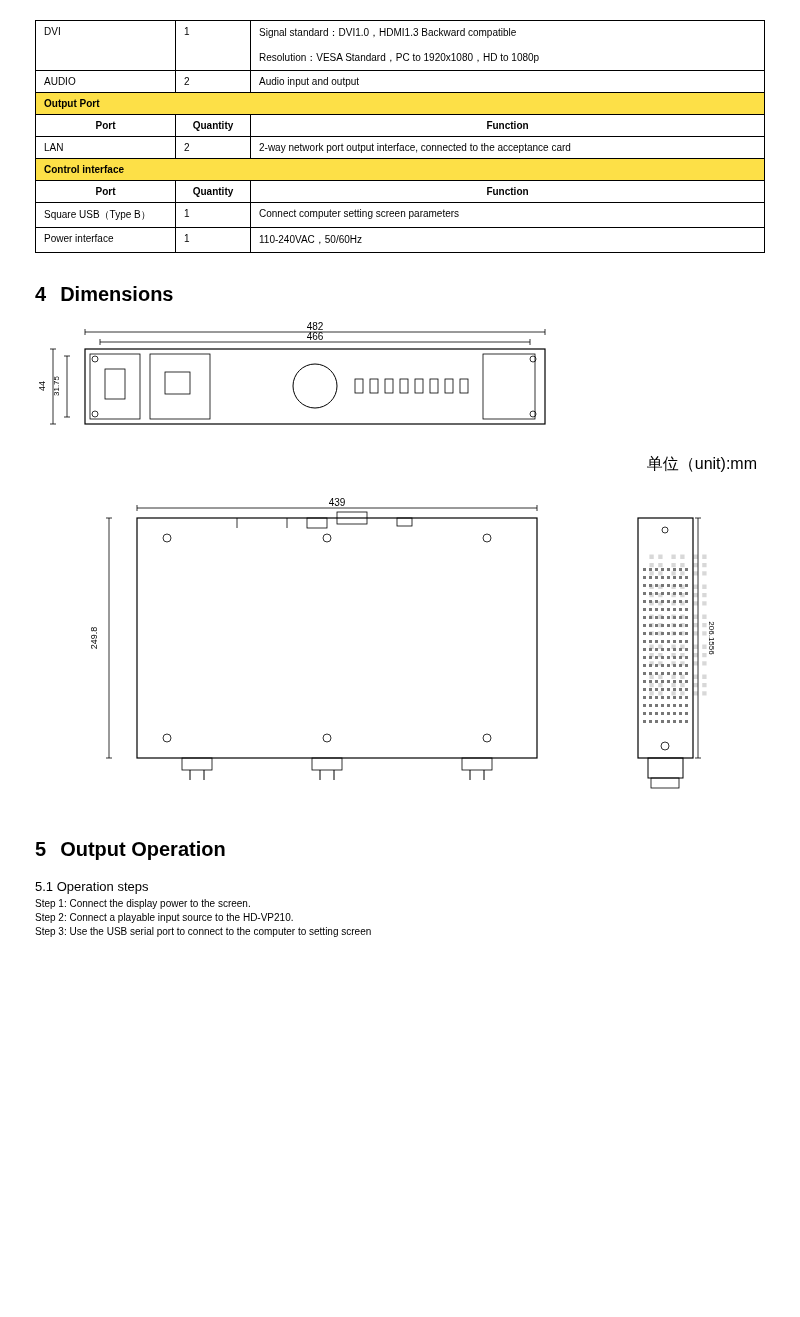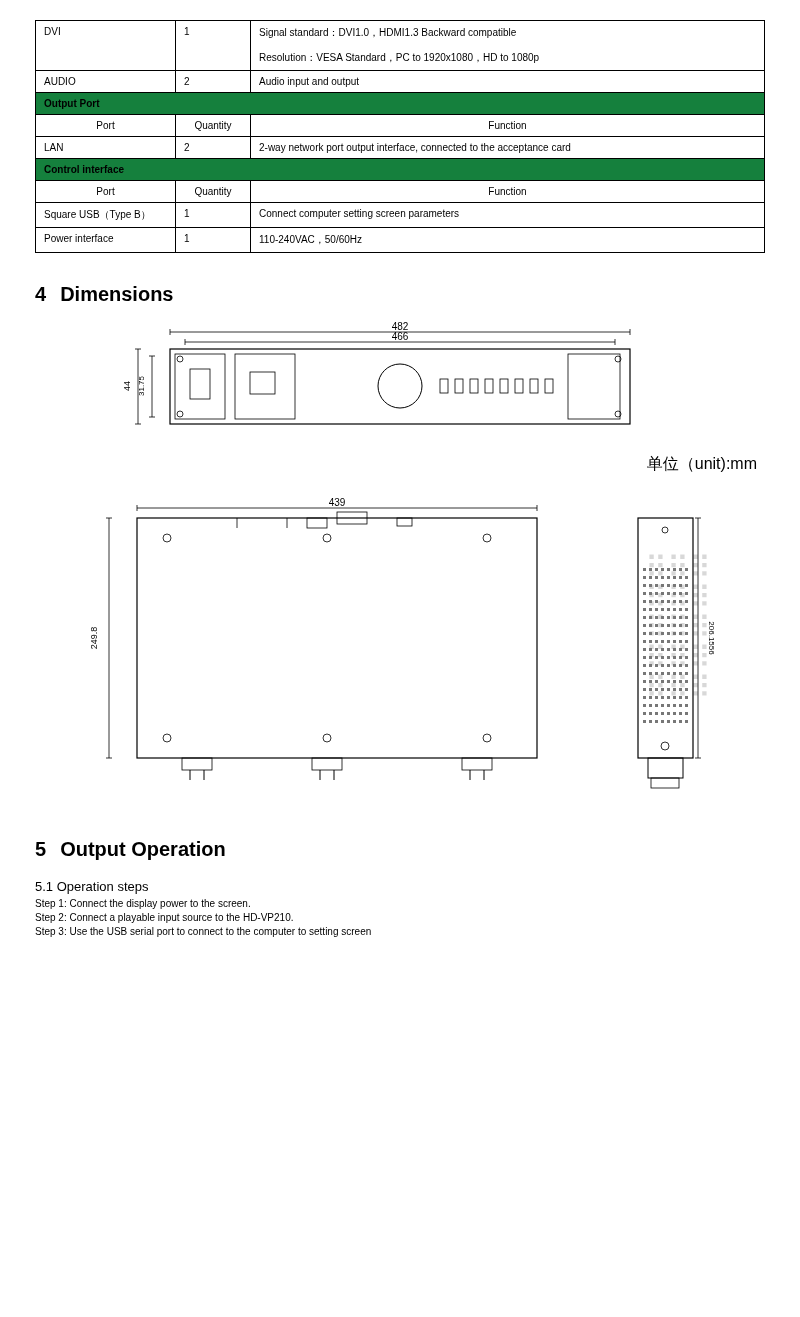--- a/index.html
+++ b/index.html
@@ -20,24 +20,24 @@
       margin-bottom: 30px;
     }
     .spec-table td, .spec-table th {
       border: 1px solid #000;
       padding: 5px 8px;
       vertical-align: top;
       font-size: 10px;
     }
     .spec-table .section-header td {
       font-weight: bold;
-      background: #15803d;
+      background: #fde047;
     }
     .spec-table .col-header th {
-      font-weight: normal;
+      font-weight: bold;
     }
     .spec-table td.port-col { width: 140px; }
     .spec-table td.qty-col { width: 75px; }
 
     
     .section-title {
       font-size: 20px;
       font-weight: bold;
       margin: 30px 0 18px 0;
       display: flex;
@@ -46,21 +46,20 @@
     }
     .section-title .num {
       font-size: 20px;
       font-weight: bold;
     }
 
     
     .dimensions-area {
       display: flex;
       flex-direction: column;
-      align-items: center;
       gap: 10px;
     }
 
     .unit-label {
       align-self: flex-end;
       font-size: 16px;
       margin-right: 8px;
       margin-bottom: 5px;
     }
 

